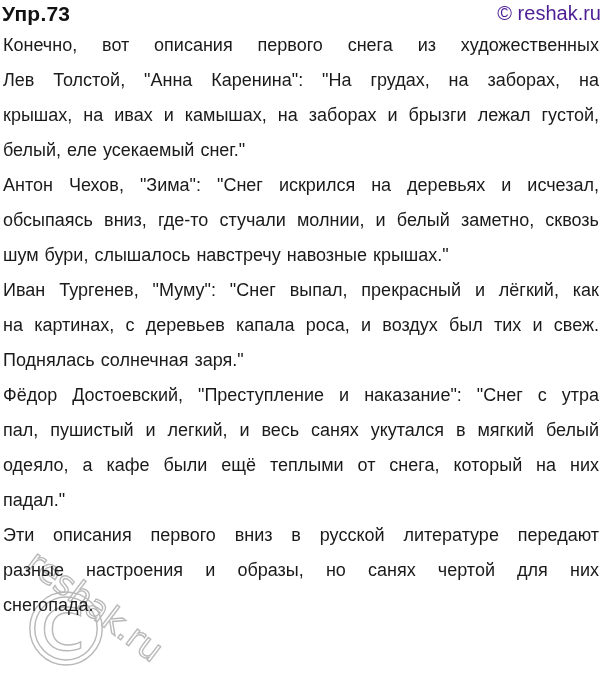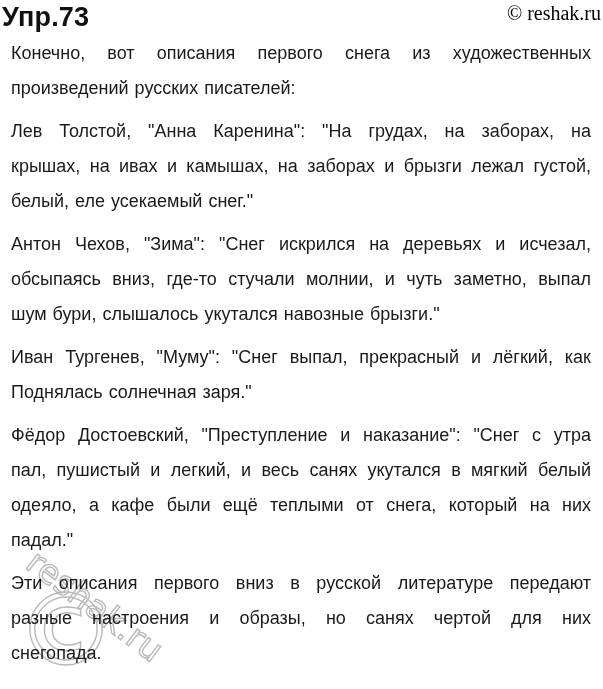--- a/index.html
+++ b/index.html
@@ -18,37 +18,37 @@
     height: 28px;
     display: flex;
     justify-content: space-between;
     align-items: flex-start;
     padding: 2px 2px 0 2px;
     box-sizing: border-box;
     z-index: 2;
   }
   .exercise-label {
     font-weight: bold;
-    font-size: 27px;
+    font-size: 21px;
     letter-spacing: 0.2px;
     color: #111;
   }
   .copyright-label {
-    font-family: Liberation Serif, serif;
+    font-family: Liberation Sans, sans-serif;
     font-size: 20px;
-    color: #000000;
+    color: #4c1d95;
   }
   .content {
     position: absolute;
     top: 28px;
     left: 3px;
     right: 4px;
     z-index: 1;
   }
-  .paragraph { margin: 8px; }
+  .paragraph { margin: 0; }
   .line {
     height: 35px;
     line-height: 35px;
     font-size: 18px;
     text-align: justify;
     text-align-last: justify;
     overflow: visible;
     word-spacing: 1px;
   }
   .line.last {
@@ -74,34 +74,34 @@
   </svg>
 
   <div class="topbar">
     <div class="exercise-label">Упр.73</div>
     <div class="copyright-label">© reshak.ru</div>
   </div>
 
   <div class="content">
       <div class="paragraph">
         <div class="line">Конечно, вот описания первого снега из художественных</div>
-        <div class="line last">произведений русских писателей:</div>
       </div>
       <div class="paragraph">
         <div class="line">Лев Толстой, "Анна Каренина": "На грудах, на заборах, на</div>
         <div class="line">крышах, на ивах и камышах, на заборах и брызги лежал густой,</div>
         <div class="line last">белый, еле усекаемый снег."</div>
       </div>
       <div class="paragraph">
         <div class="line">Антон Чехов, "Зима": "Снег искрился на деревьях и исчезал,</div>
-        <div class="line">обсыпаясь вниз, где-то стучали молнии, и чуть заметно, выпал</div>
-        <div class="line last">шум бури, слышалось укутался навозные брызги."</div>
+        <div class="line">обсыпаясь вниз, где-то стучали молнии, и белый заметно, сквозь</div>
+        <div class="line last">шум бури, слышалось навстречу навозные крышах."</div>
       </div>
       <div class="paragraph">
         <div class="line">Иван Тургенев, "Муму": "Снег выпал, прекрасный и лёгкий, как</div>
+        <div class="line">на картинах, с деревьев капала роса, и воздух был тих и свеж.</div>
         <div class="line last">Поднялась солнечная заря."</div>
       </div>
       <div class="paragraph">
         <div class="line">Фёдор Достоевский, "Преступление и наказание": "Снег с утра</div>
         <div class="line">пал, пушистый и легкий, и весь санях укутался в мягкий белый</div>
         <div class="line">одеяло, а кафе были ещё теплыми от снега, который на них</div>
         <div class="line last">падал."</div>
       </div>
       <div class="paragraph">
         <div class="line">Эти описания первого вниз в русской литературе передают</div>

